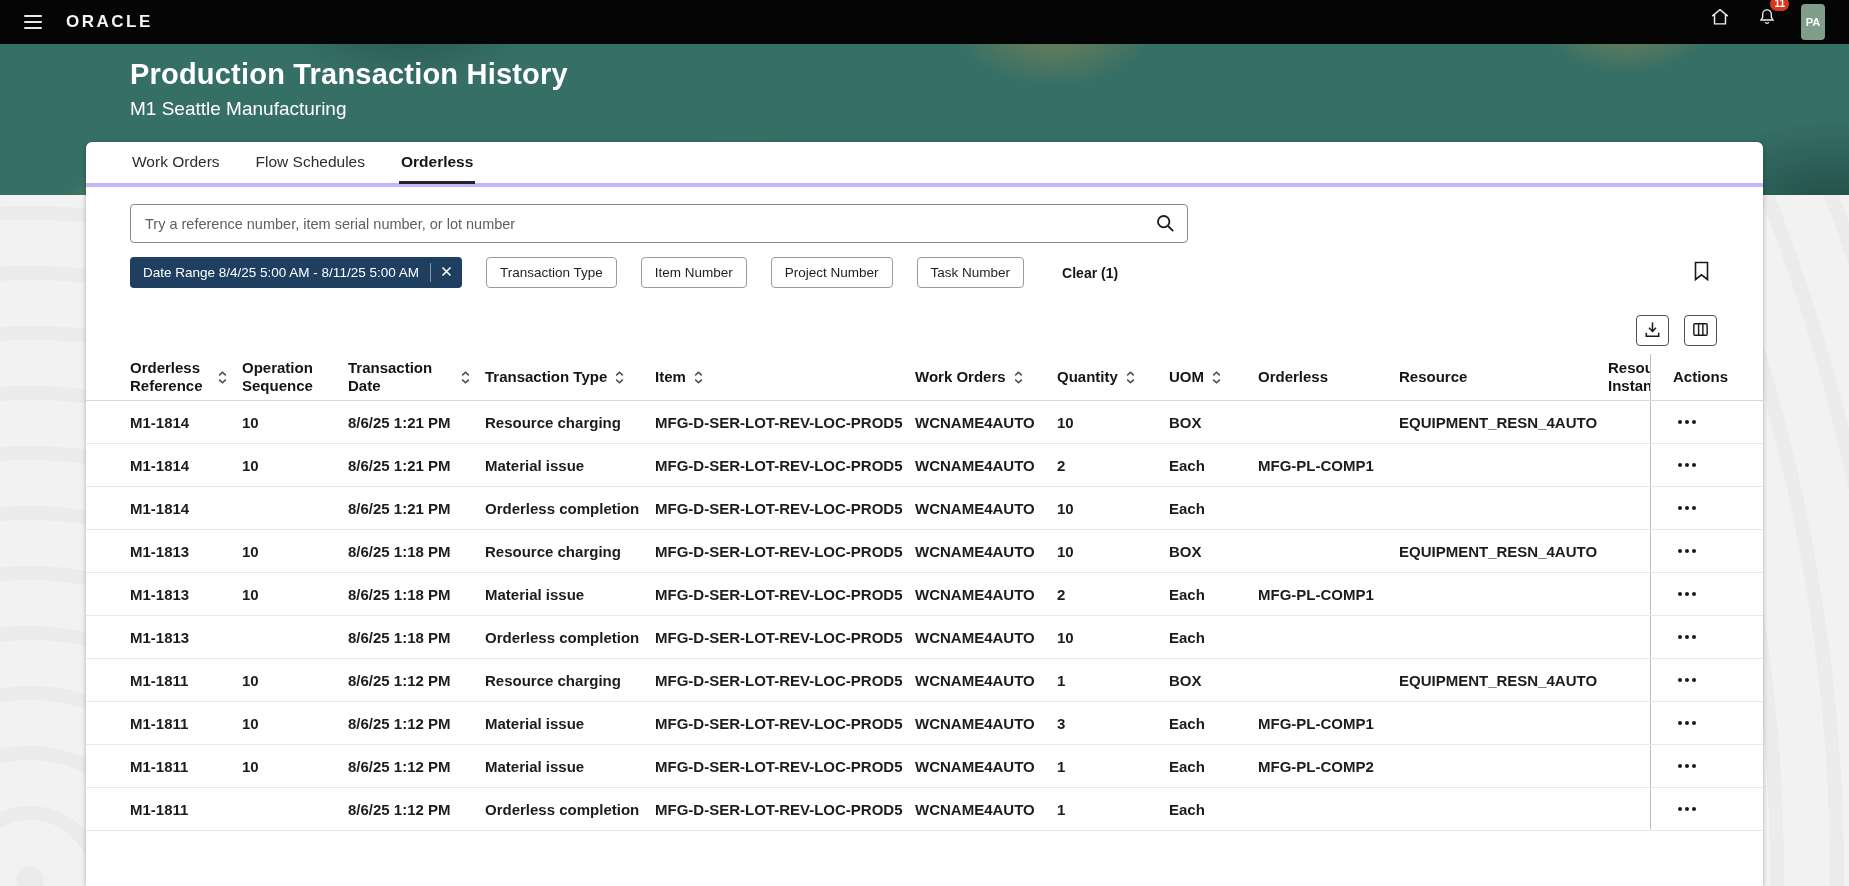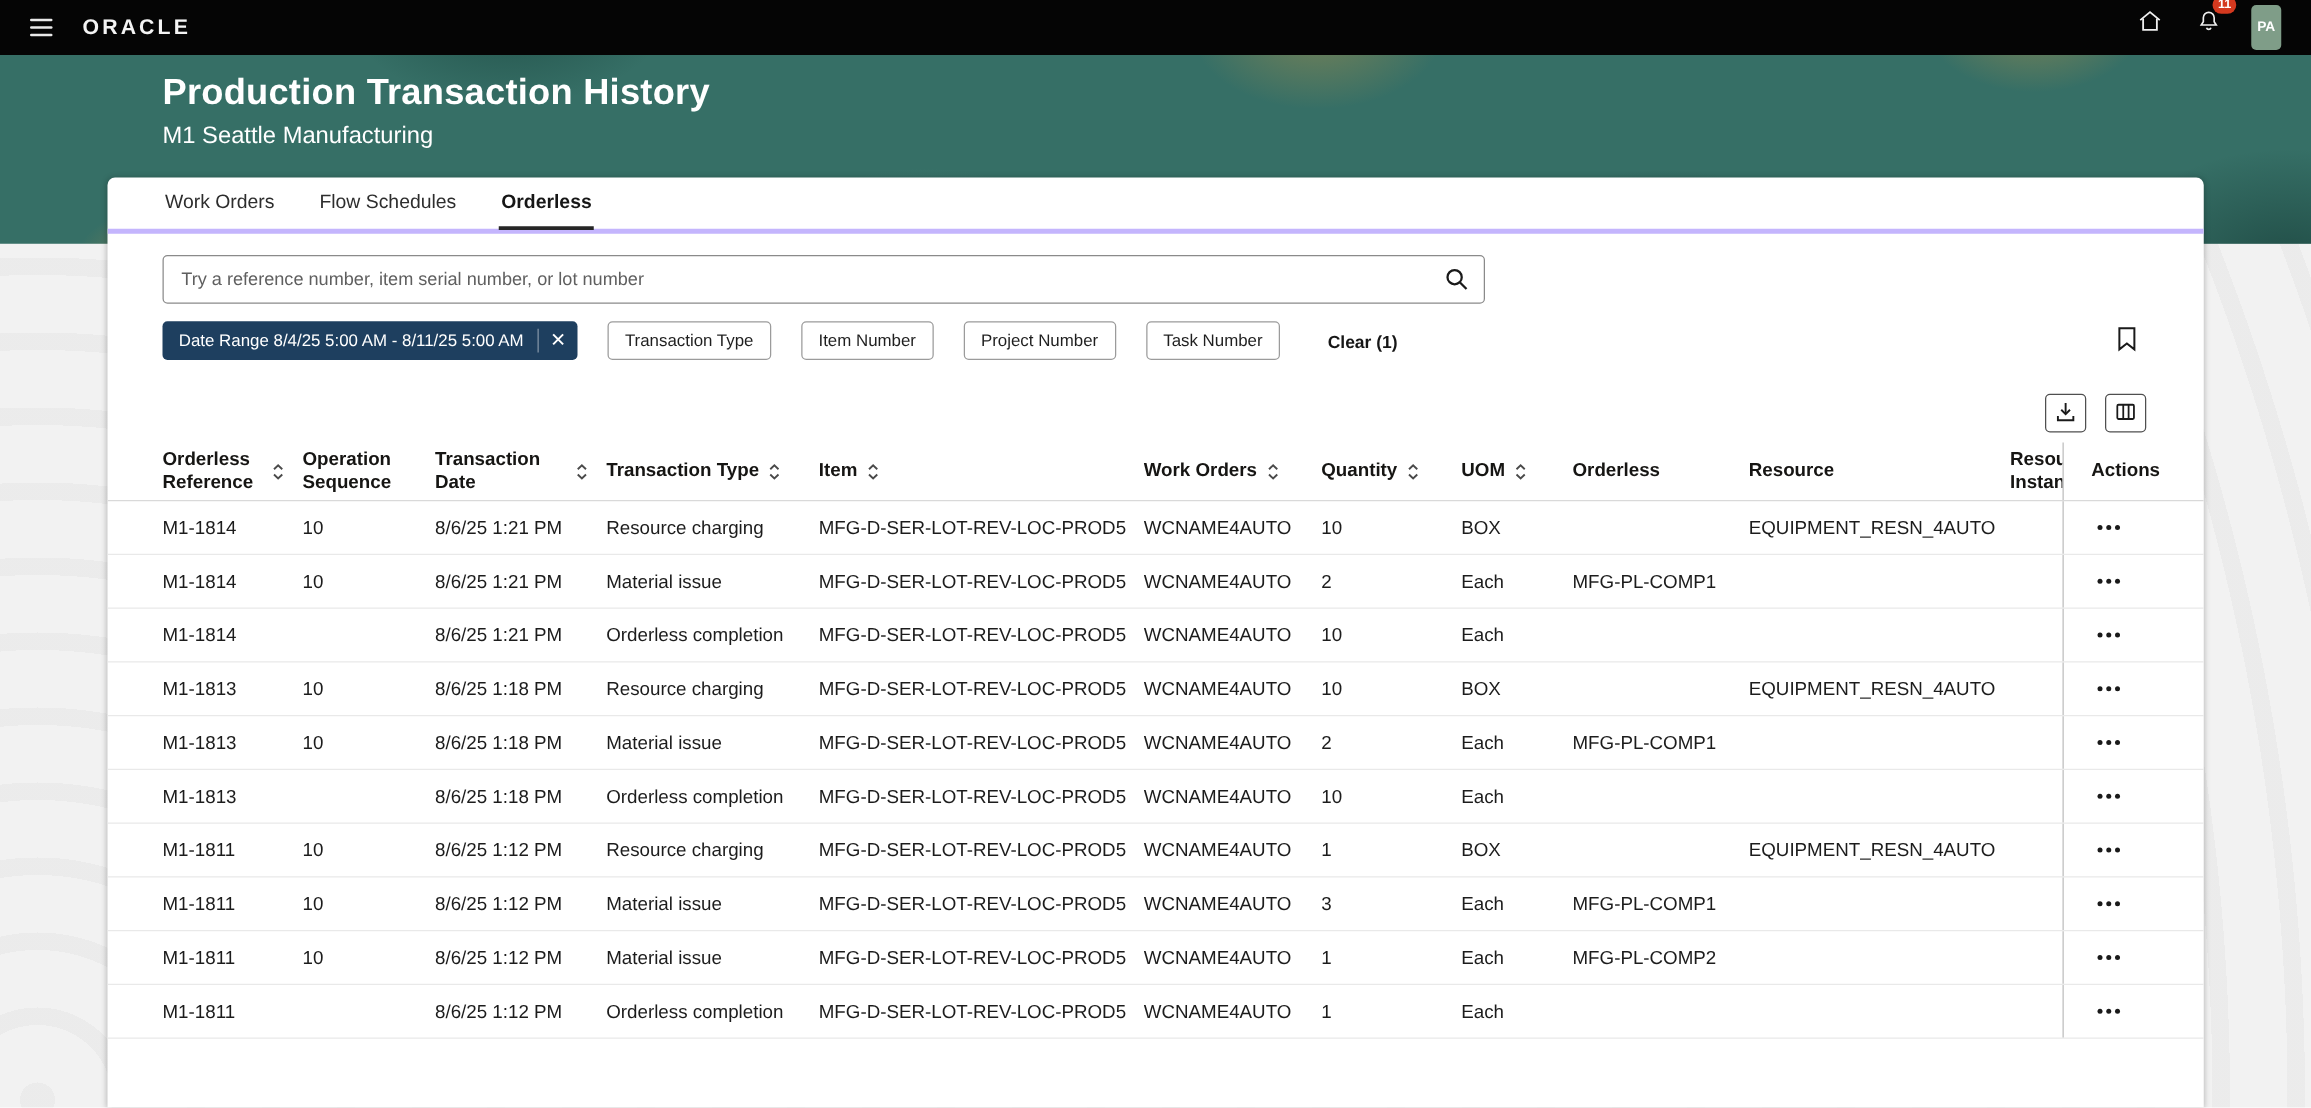--- a/index.html
+++ b/index.html
@@ -98,20 +98,21 @@
     width:33px;height:31px;border:1px solid #4f4f4f;border-radius:4px;background:#fff;
     display:flex;align-items:center;justify-content:center;cursor:pointer;
   }
 
   
   .grid-table{margin-top:8px; width:100%; font-size:15px;}
   .t-hrow, .t-row{
     display:grid;
     grid-template-columns:156px 106px 137px 170px 260px 142px 112px 89px 141px 209px 42px minmax(0,1fr);
     align-items:center;
+    font-weight:bold;
   }
   .t-hrow{min-height:47px; border-bottom:1px solid #d9d9d9; font-weight:700; color:#161513;}
   .t-row{min-height:43px; border-bottom:1px solid #e9e9e9; color:#1c1c1c;}
   .t-cell, .t-hcell{padding-right:14px; overflow:hidden;}
   .t-cell{white-space:nowrap;}
   .c0{padding-left:44px;}
   .t-hcell{display:flex; align-items:center; gap:7px; line-height:18px;}
   .t-hcell .h-label{overflow:hidden;}
   .c10{padding-right:0;}
   .c11{border-left:1px solid #bdbdbd; align-self:stretch; display:flex; align-items:center; padding-left:22px;}

